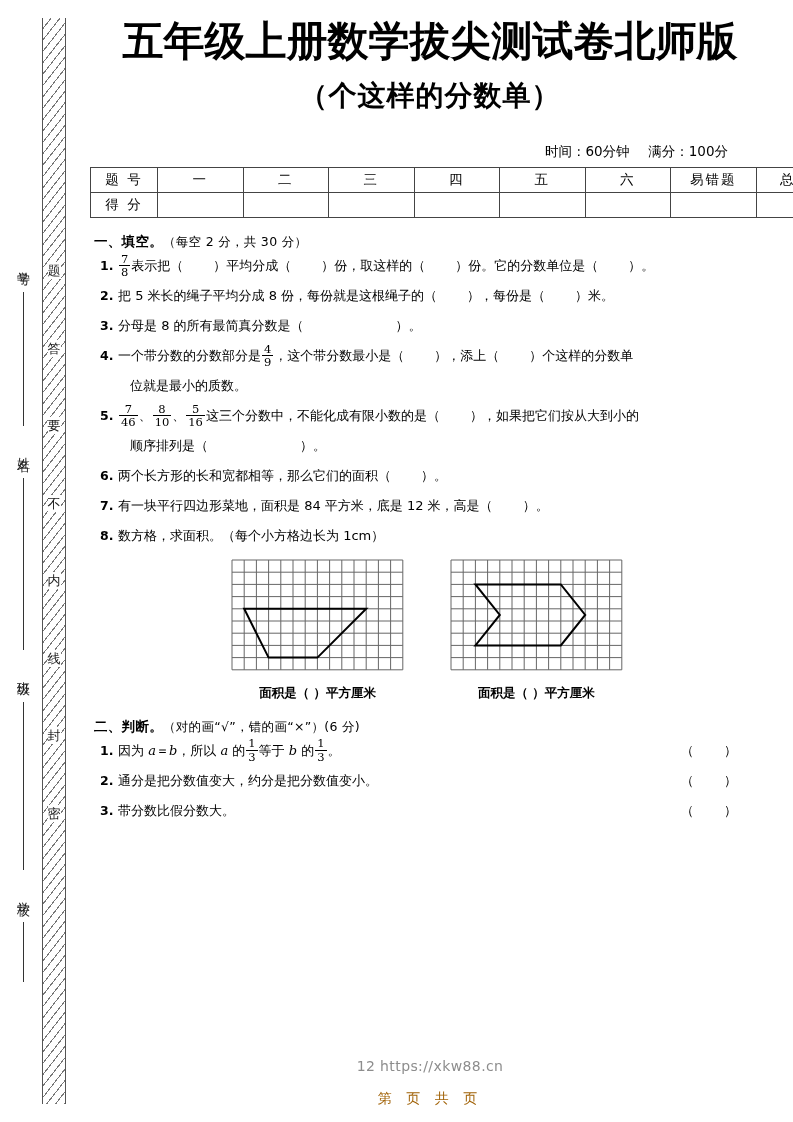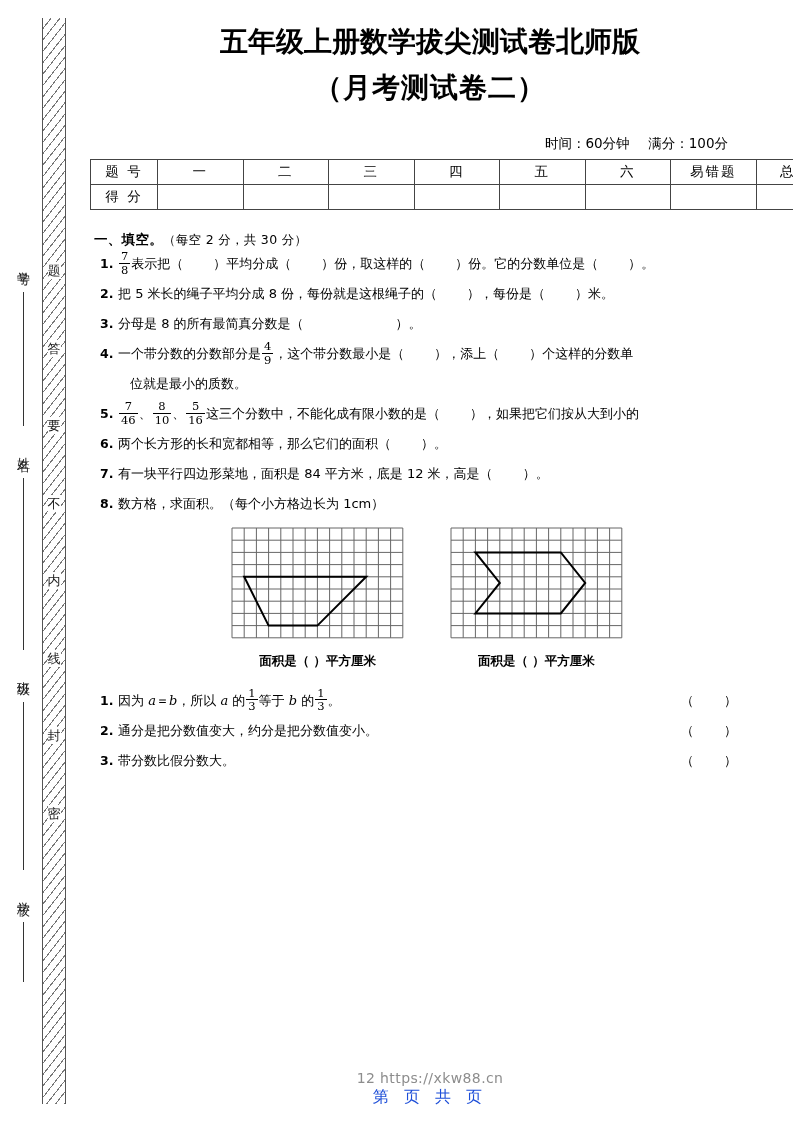--- a/index.html
+++ b/index.html
@@ -83,22 +83,22 @@
 
   
   .content {
     position: absolute;
     left: 90px; top: 0;
     width: 680px; height: 1122px;
   }
 
   .title {
     margin: 0;
-    padding-top: 24px;
-    font-size: 28px;
+    padding-top: 16px;
+    font-size: 41px;
     font-weight: bold;
     text-align: center;
     letter-spacing: 0px;
     line-height: 1.25;
     color: #000;
   }
   .subtitle {
     margin: 10px 0 0 0;
     font-size: 28px;
     font-weight: bold;
@@ -128,21 +128,21 @@
     text-align: center;
     vertical-align: middle;
     font-size: 13.5px;
     letter-spacing: 2px;
     color: #000;
   }
   .score-table td.head-cell { width: 64px; }
 
   
   .section {
-    margin-top: 21px;
+    margin-top: 15px;
     padding-left: 4px;
     padding-right: 10px;
   }
   .sec-title {
     font-size: 13.5px;
     font-weight: bold;
     color: #000;
     letter-spacing: 0.3px;
   }
   .sec-title .note { font-weight: normal; font-size: 12.5px; }
@@ -214,24 +214,24 @@
     bottom: 14px;
     text-align: center;
   }
   .wm {
     font-size: 14px;
     color: #8d8d8d;
     letter-spacing: 0.4px;
     margin-top: 14px;
   }
   .pg {
-    font-size: 16px;
-    color: #1d4ed8;
+    font-size: 14px;
+    color: #a16207;
     letter-spacing: 5px;
-    margin-top: 1px;
+    margin-top: 16px;
   }
 </style>
 </head>
 <body>
 
 <div class="page">
 
   <div class="seal-strip">
     <div class="seal-hatch"></div>
     <div class="seal-words">
@@ -264,21 +264,21 @@
       <div class="id-item" style="top:630px;">
         <span class="lbl">学校</span>
       </div>
       <div class="id-rule" style="top:672px;height:60px;"></div>
     </div>
   </div>
 
   <div class="content">
 
     <h1 class="title">五年级上册数学拔尖测试卷北师版</h1>
-    <h2 class="subtitle">（月考测试卷二）</h2>
+    <h2 class="subtitle">（个这样的分数单）</h2>
 
     <div class="meta-line">
       <span>时间：60分钟</span>
       <span class="sep"></span>
       <span>满分：100分</span>
     </div>
 
     <table class="score-table">
       <tbody>
         <tr>
@@ -330,20 +330,23 @@
         <span class="num">4.</span>
         <span class="cont"><span>一个带分数的分数部分是</span><span class="frac"><span class="n">4</span><span class="d">9</span></span><span>，这个带分数最小是（</span><span class="blank-s">&nbsp;</span><span>），添上（</span><span class="blank-s">&nbsp;</span><span>）个这样的分数单</span></span>
       </div>
       <div class="q q-indent">
         <span>位就是最小的质数。</span>
       </div>
 
       <div class="q">
         <span class="num">5.</span>
         <span class="cont"><span class="frac"><span class="n">7</span><span class="d">46</span></span><span>、</span><span class="frac"><span class="n">8</span><span class="d">10</span></span><span>、</span><span class="frac"><span class="n">5</span><span class="d">16</span></span><span>这三个分数中，不能化成有限小数的是（</span><span class="blank-s">&nbsp;</span><span>），如果把它们按从大到小的</span></span>
+      </div>
+      <div class="q q-indent">
+        <span><span>顺序排列是（</span><span class="blank-l">&nbsp;</span><span>）。</span></span>
       </div>
 
       <div class="q">
         <span class="num">6.</span>
         <span class="cont"><span>两个长方形的长和宽都相等，那么它们的面积（</span><span class="blank-s">&nbsp;</span><span>）。</span></span>
       </div>
 
       <div class="q">
         <span class="num">7.</span>
         <span class="cont"><span>有一块平行四边形菜地，面积是 84 平方米，底是 12 米，高是（</span><span class="blank-s">&nbsp;</span><span>）。</span></span>
@@ -414,20 +417,23 @@
                 <line x1="1" y1="98.6" x2="171.79999999999998" y2="98.6" stroke="#666" stroke-width="1"></line>
                 <line x1="1" y1="110.8" x2="171.79999999999998" y2="110.8" stroke="#666" stroke-width="1"></line>
                 <polygon points="25.4,25.4 110.8,25.4 135.2,55.9 110.8,86.39999999999999 25.4,86.39999999999999 49.8,55.9" fill="none" stroke="#000" stroke-width="2"></polygon>
               </svg></div>
           <div class="fig-cap">面积是（      ）平方厘米</div>
         </div>
       </div>
     </div>
 
     <div class="section" style="margin-top:16px;">
+      <div class="sec-title">
+        <span>二、判断。</span><span class="note">（对的画“√”，错的画“×”）(6 分)</span>
+      </div>
 
       <div class="q tf">
         <span class="num">1.</span>
         <span class="cont"><span>因为 </span><span class="ital">a</span><span>＝</span><span class="ital">b</span><span>，所以 </span><span class="ital">a</span><span> 的</span><span class="frac"><span class="n">1</span><span class="d">3</span></span><span>等于 </span><span class="ital">b</span><span> 的</span><span class="frac"><span class="n">1</span><span class="d">3</span></span><span>。</span></span>
         <span class="paren">（      ）</span>
       </div>
 
       <div class="q tf">
         <span class="num">2.</span>
         <span class="cont"><span>通分是把分数值变大，约分是把分数值变小。</span></span>

